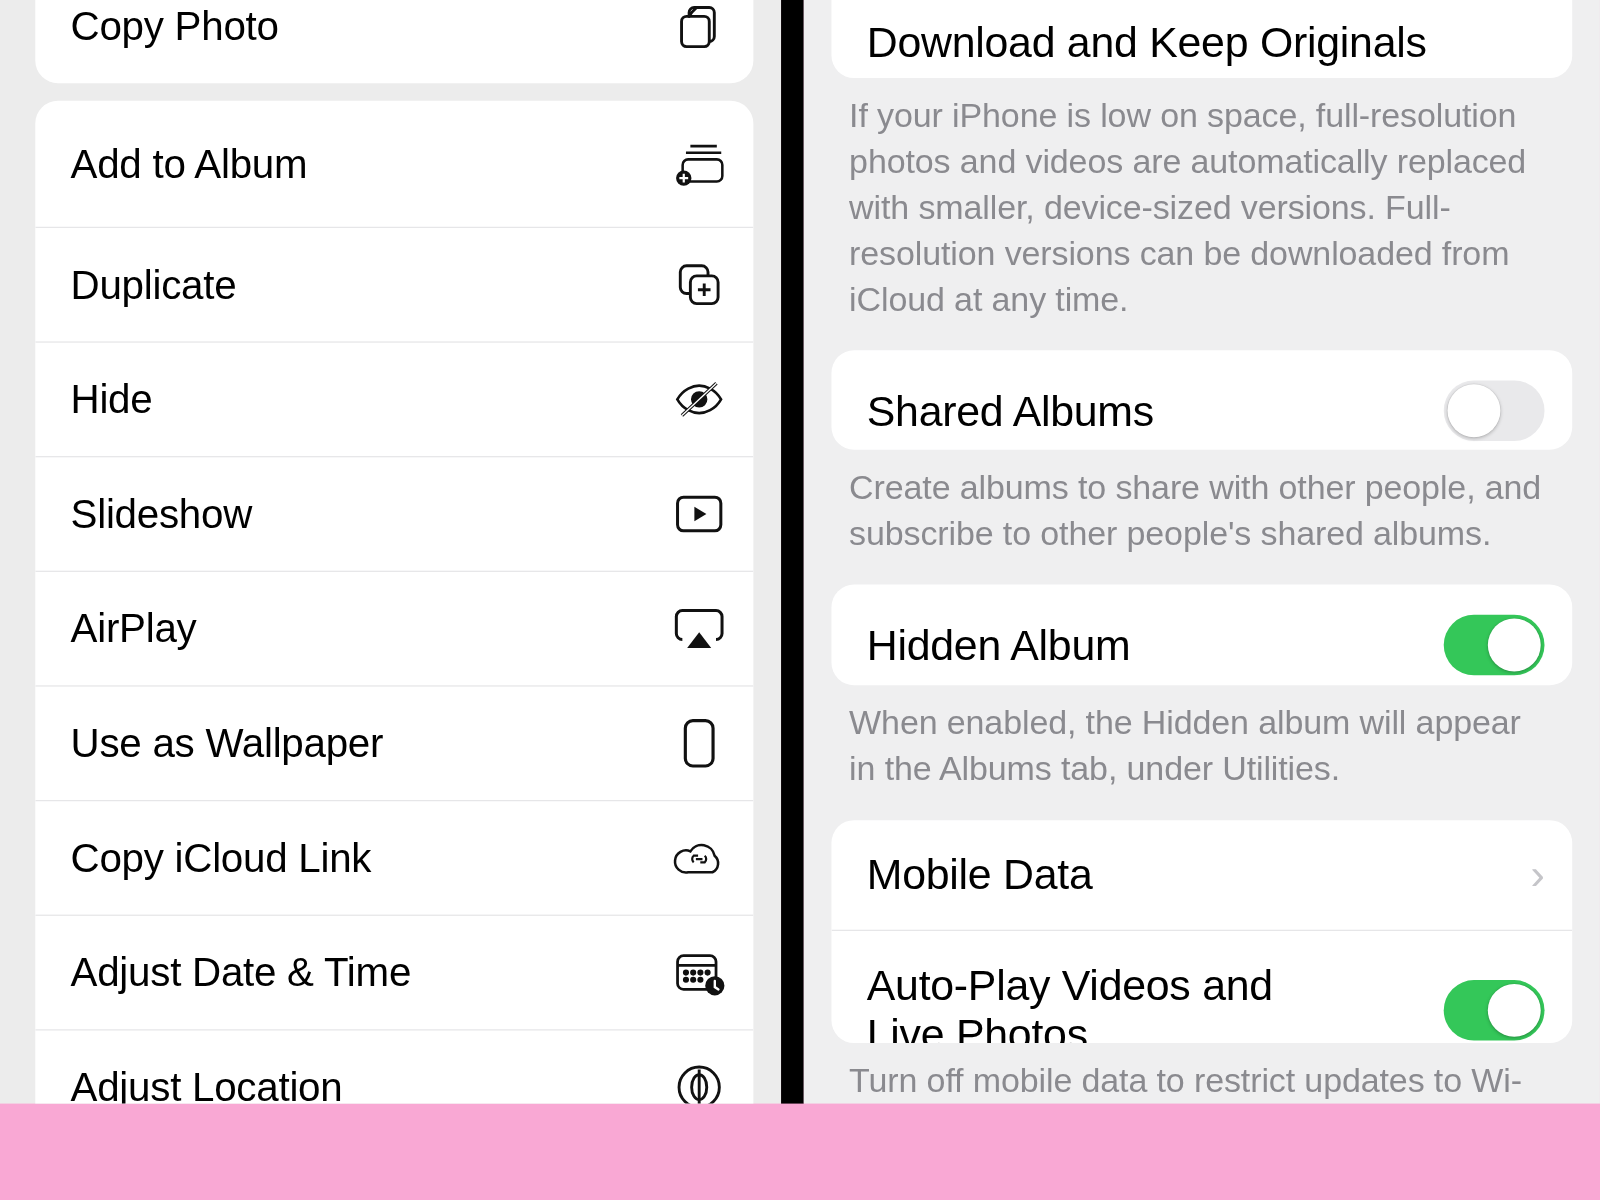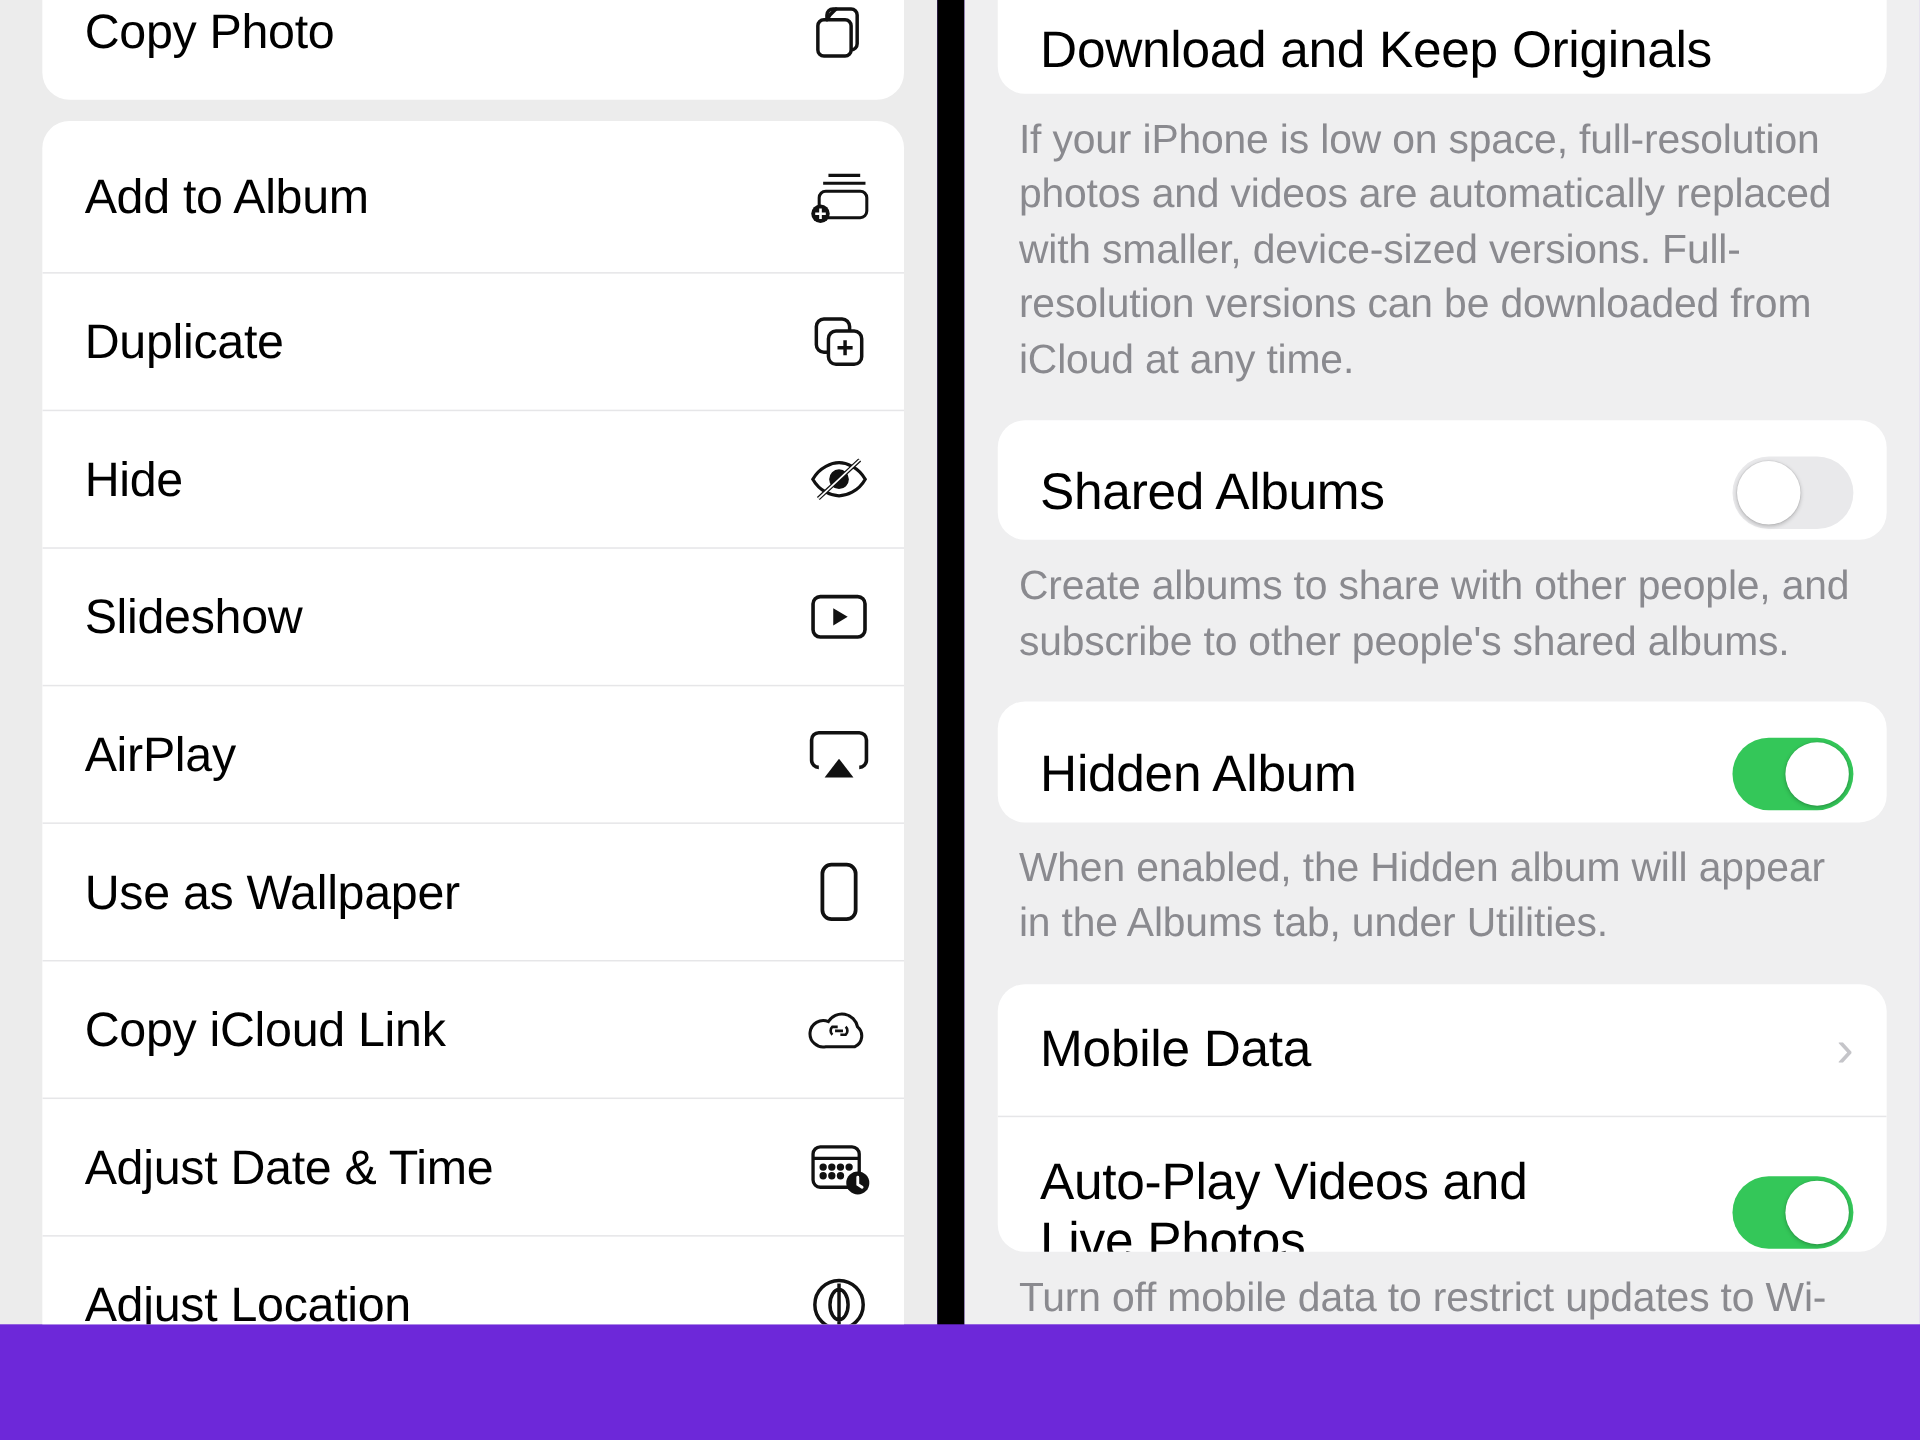--- a/index.html
+++ b/index.html
@@ -1,19 +1,19 @@
 <!DOCTYPE html>
 <html><head>
 <meta charset="utf-8">
 <style>
   * { box-sizing: border-box; margin: 0; padding: 0; }
   html, body { width: 1600px; height: 1200px; font-family: -apple-system, "Helvetica Neue", Arial, sans-serif; }
   body { background: #000; overflow: hidden; }
 
-  .stage { width: 1600px; height: 1200px; background: #6d28d9; position: relative; }
+  .stage { width: 1600px; height: 1200px; background: #f9a8d4; position: relative; }
   .scaler { transform: scale(1.2598); transform-origin: top left; position: absolute; top: 0; left: 0; }
 
   .shot { width: 1270px; height: 876px; display: flex; position: relative; }
   .pane { height: 876px; overflow: hidden; }
   .pane-left { width: 620px; background: #ececec; padding-left: 28px; padding-right: 22px; }
   .divider { width: 18px; background: #000; }
   .pane-right { width: 632px; background: #efeff0; padding: 0 22px; display:flex; flex-direction:column; }
 
   .card { background: #fff; border-radius: 18px; overflow: hidden; }
   .left .card { margin-bottom: 14px; }

